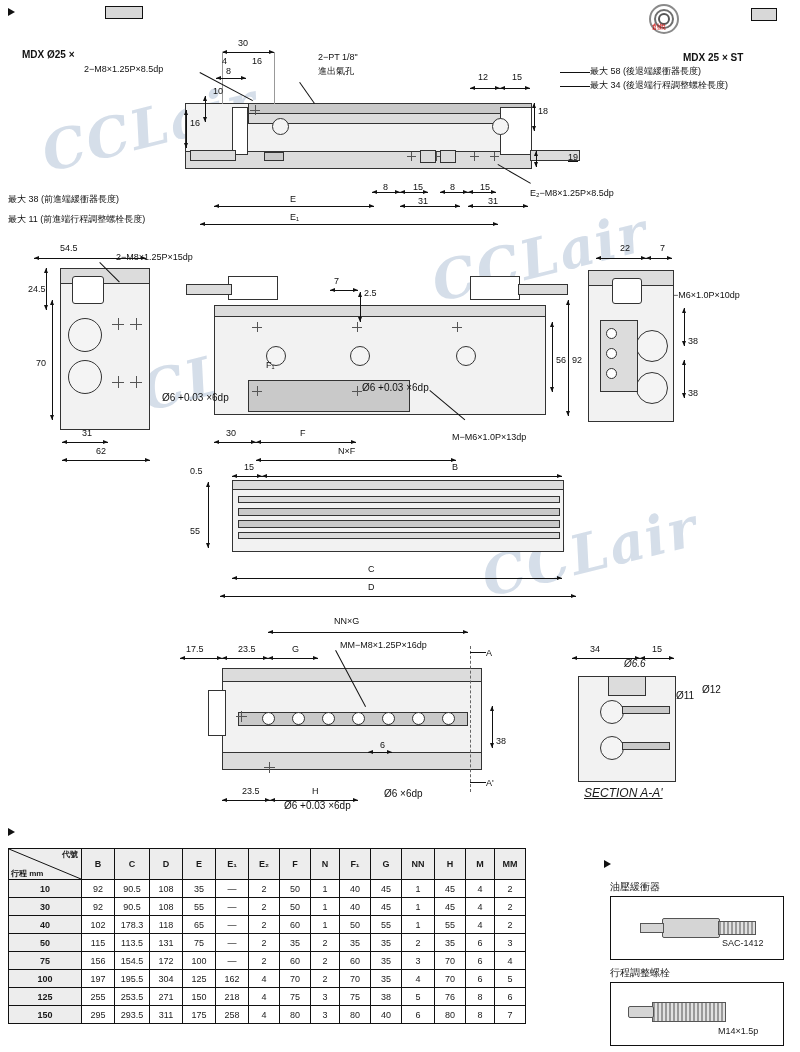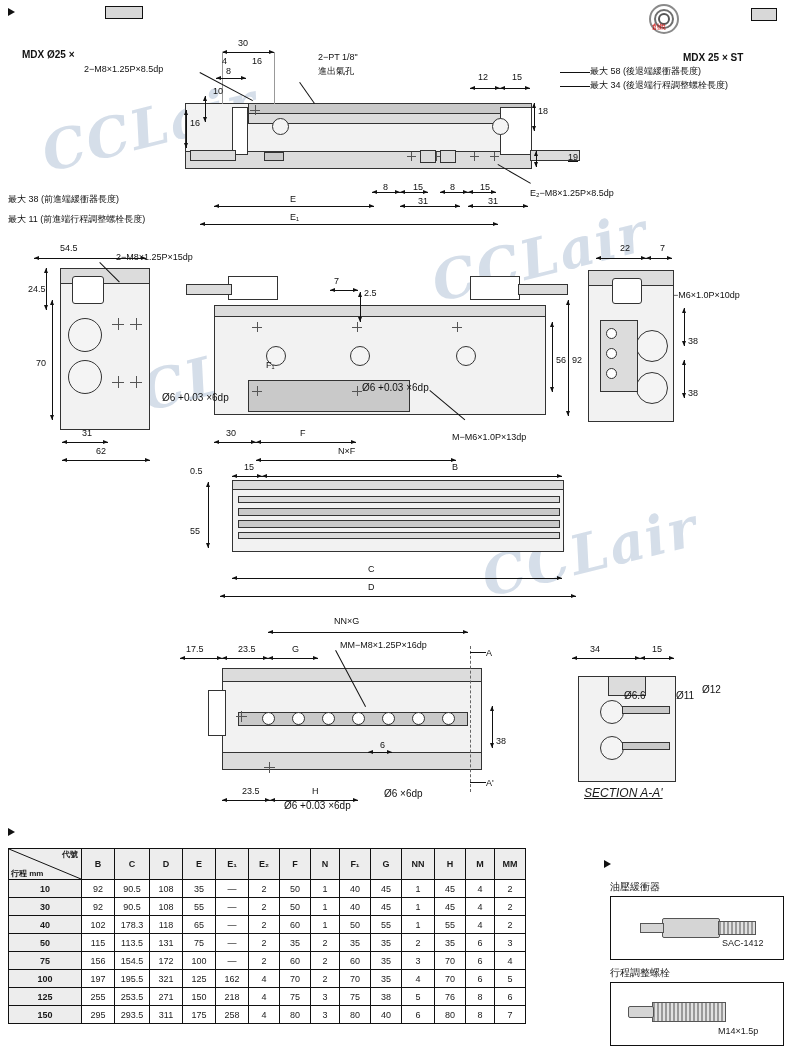--- a/index.html
+++ b/index.html
@@ -334,21 +334,21 @@
   <div class="part lite" style="left:578px;top:676px;width:96px;height:104px;"></div>
   <div class="part mid" style="left:608px;top:676px;width:36px;height:18px;"></div>
   <div class="circ" style="left:600px;top:700px;width:22px;height:22px;"></div>
   <div class="circ" style="left:600px;top:736px;width:22px;height:22px;"></div>
   <div class="part dark" style="left:622px;top:706px;width:46px;height:6px;"></div>
   <div class="part dark" style="left:622px;top:742px;width:46px;height:6px;"></div>
   <div class="txt" style="left:590px;top:644px;">34</div>
   <div class="txt" style="left:652px;top:644px;">15</div>
   <div class="dimline" style="left:572px;top:658px;width:68px;"></div>
   <div class="dimline" style="left:640px;top:658px;width:34px;"></div>
-  <div class="txt sm" style="left:624px;top:690px;">Ø6.6</div>
+  <div class="txt sm" style="left:624px;top:658px;font-style:italic;">Ø6.6</div>
   <div class="txt sm" style="left:676px;top:690px;">Ø11</div>
   <div class="txt sm" style="left:702px;top:684px;">Ø12</div>
   <div class="sectionlbl" style="left:584px;top:786px;">SECTION A-A'</div>
 
   <div class="hdr-tri" style="left:8px;top:828px;"></div>
   <div class="txt lg bold" style="left:22px;top:822px;">尺寸表</div>
 
   <div class="abs" style="left:8px;top:848px;">
     <table class="dims">
       <thead>
@@ -459,21 +459,21 @@
           <td>35</td>
           <td>3</td>
           <td>70</td>
           <td>6</td>
           <td>4</td>
         </tr>
         <tr>
           <td class="code">100</td>
           <td>197</td>
           <td>195.5</td>
-          <td>321</td>
+          <td>304</td>
           <td>125</td>
           <td>162</td>
           <td>4</td>
           <td>70</td>
           <td>2</td>
           <td>70</td>
           <td>35</td>
           <td>4</td>
           <td>70</td>
           <td>6</td>

